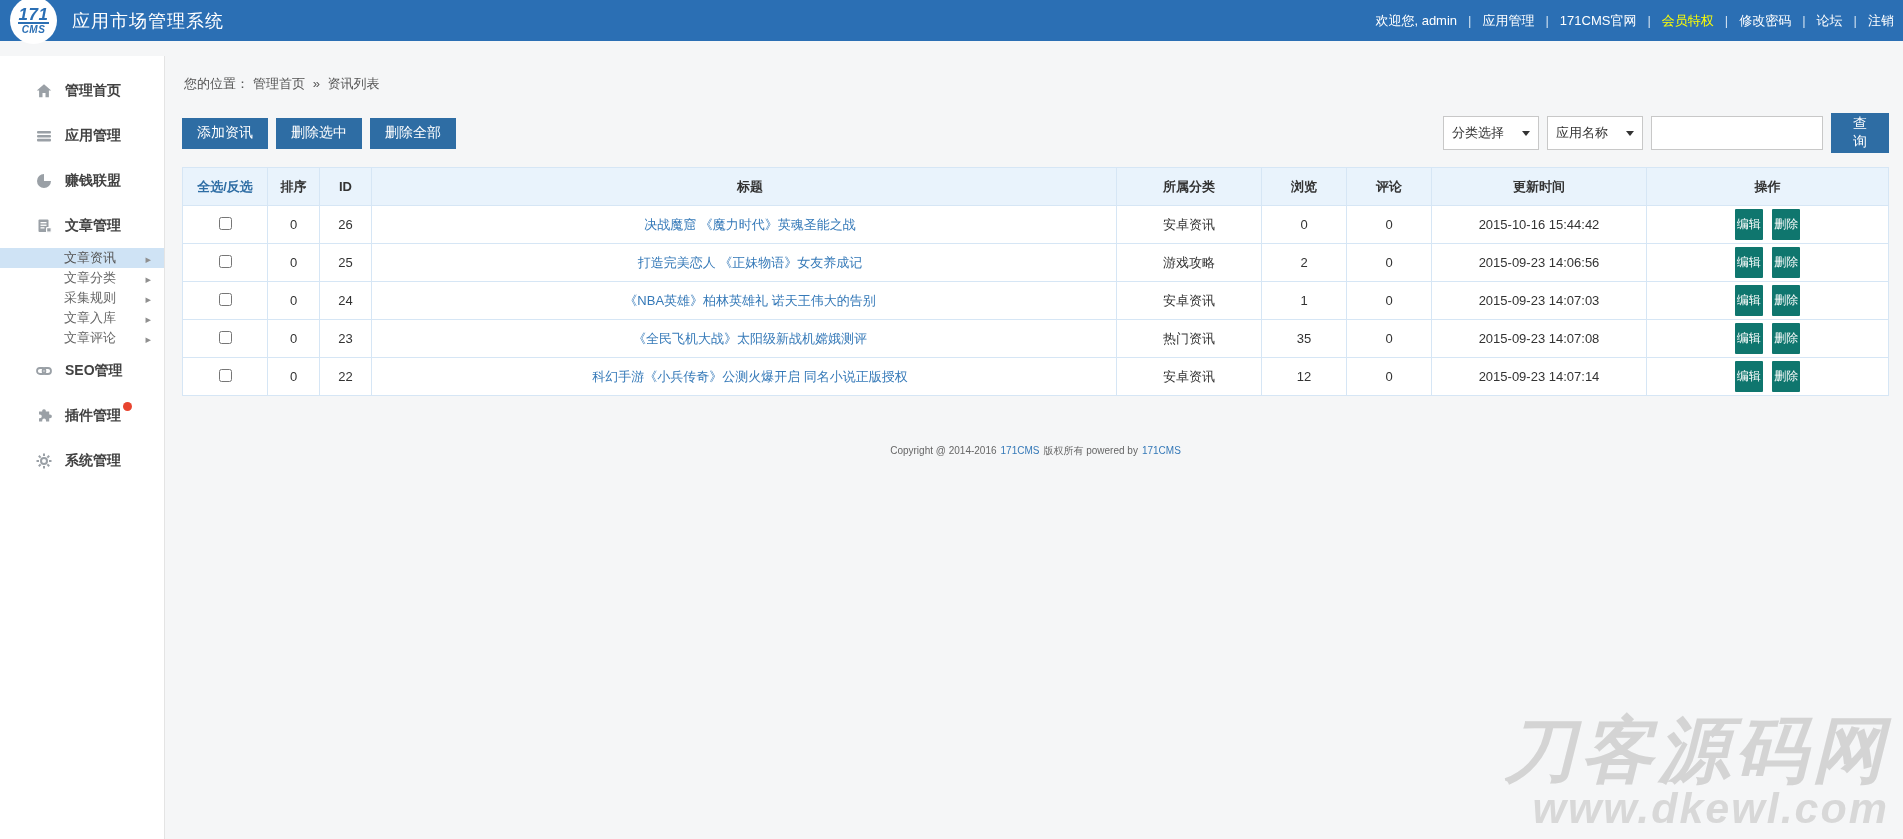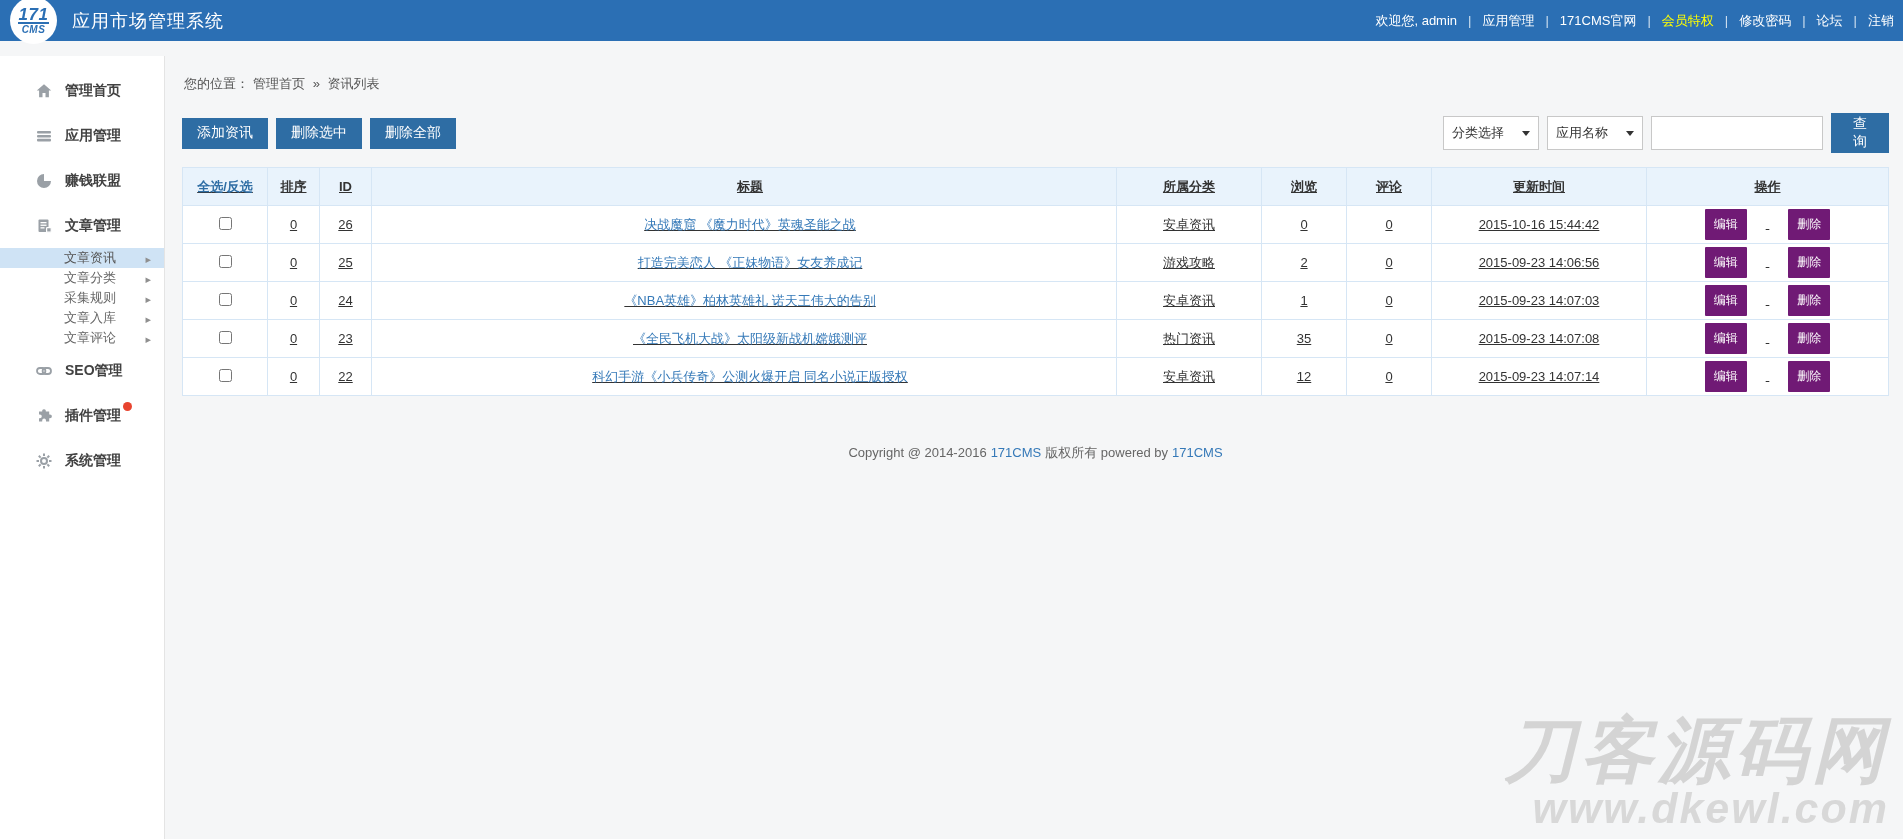--- a/index.html
+++ b/index.html
@@ -84,34 +84,34 @@
   }
   .btn-query {
     height:40px; width:58px; background:#2e6da4; color:#fff; border:none;
     font-size:14px; cursor:pointer; font-family:inherit; margin-right:0;
   }
 
   
   table.news-table { width:100%; border-collapse:collapse; margin-top:14px; background:#fff; table-layout:fixed; }
   .news-table th, .news-table td {
     border:1px solid #d6e6f5; height:38px; font-size:13px; text-align:center;
-    overflow:hidden; white-space:nowrap;text-decoration:underline;
+    overflow:hidden; white-space:nowrap;
   }
   .news-table thead th { background:#e9f3fc; color:#333; font-weight:bold; }
   .select-all-link { color:#2e6da4; cursor:pointer; font-weight:bold; }
   .title-cell { text-align:left; padding-left:12px; }
   .title-link { color:#3579b8; cursor:pointer; }
   .mini-btn {
-    background:#701a75; color:#fff; border:none; font-size:12px;
-    padding:7px 9px; margin:0 19px; cursor:pointer; border-radius:1px; font-family:inherit;
+    background:#0f766e; color:#fff; border:none; font-size:12px;
+    padding:7px 2px; margin:0 3px; cursor:pointer; border-radius:1px; font-family:inherit;
   }
   .row-checkbox { width:13px; height:13px; cursor:pointer; }
 
   
-  .footer { text-align:center; margin-top:48px; font-size:13px; color:#666; }
+  .footer { text-align:center; margin-top:48px; font-size:10px; color:#666; }
   .footer span { margin:0 2px; }
   .footer .foot-link { color:#3579b8; cursor:pointer; }
 
   
   .watermark {
     position:absolute; right:14px; bottom:8px; text-align:right;
     font-style:italic; font-weight:bold; color:#d4d4d4; line-height:1.02;
     pointer-events:none; user-select:none;
   }
   .wm-line1 { font-size:72px; letter-spacing:5px; }

